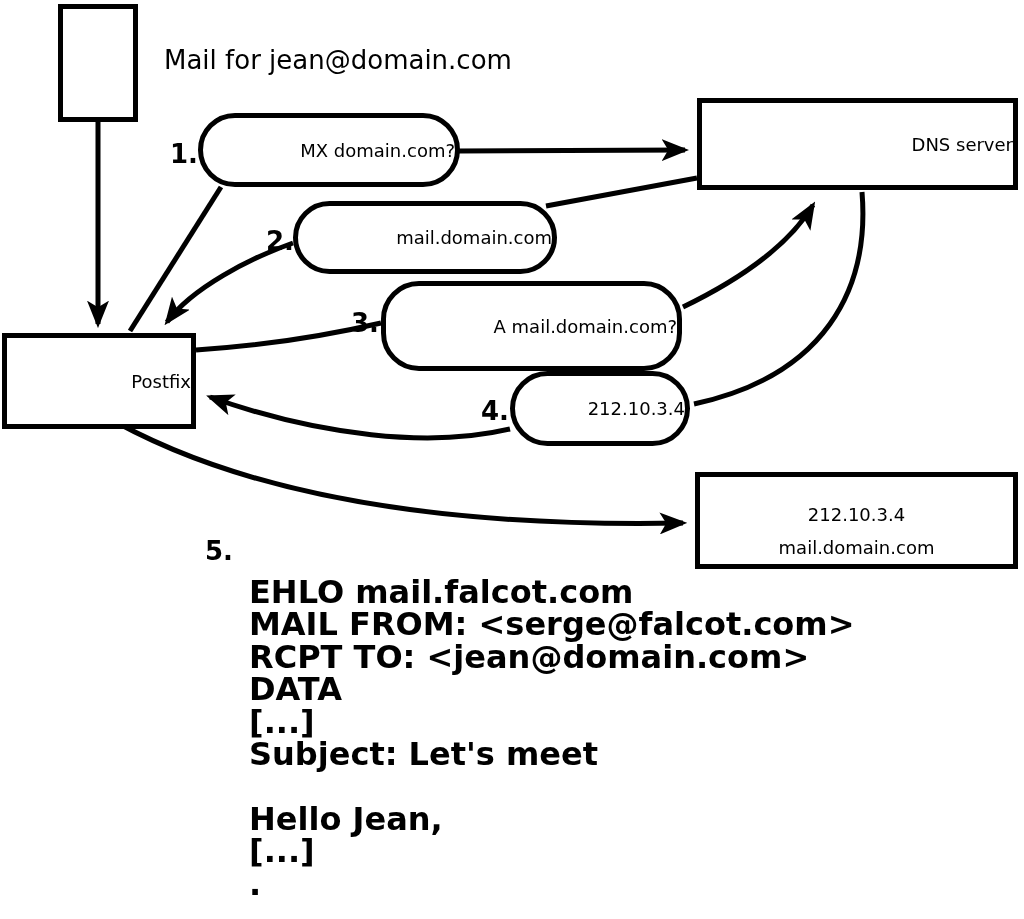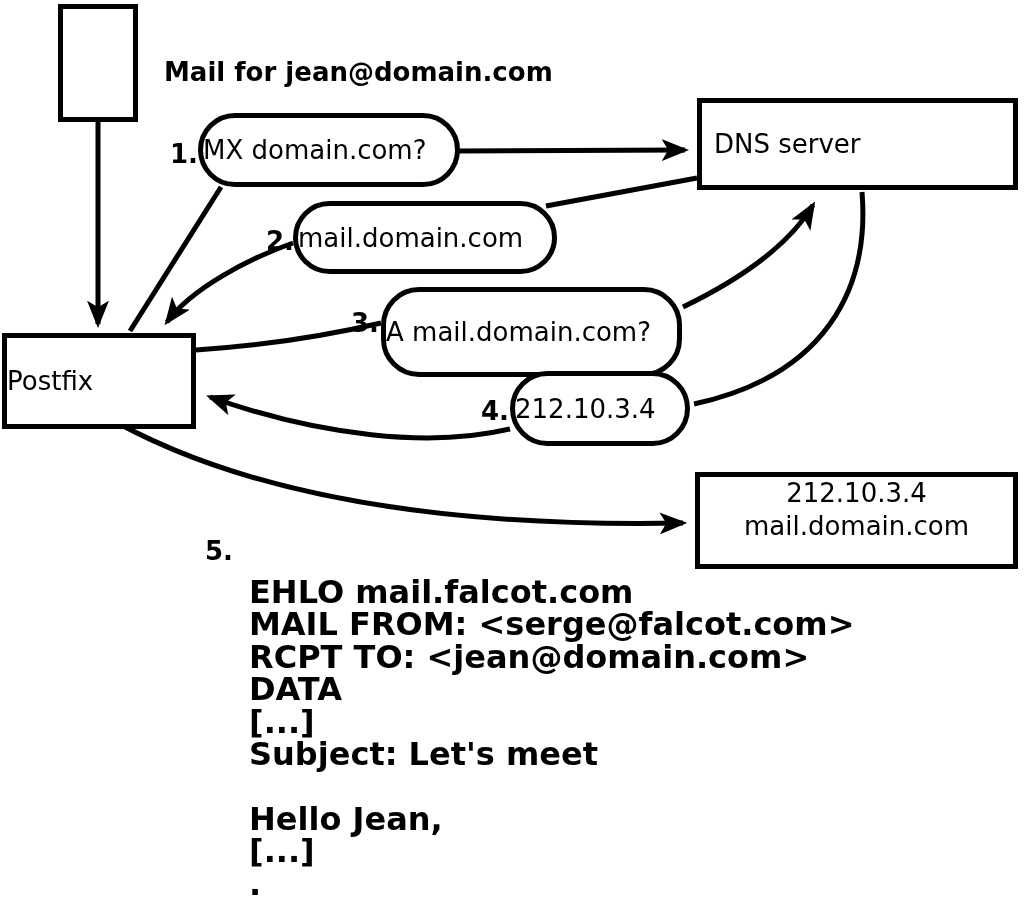--- a/index.html
+++ b/index.html
@@ -13,22 +13,22 @@
     overflow: hidden;
   }
   svg.connectors { position: absolute; left: 0; top: 0; z-index: 0; }
   .node {
     position: absolute;
     box-sizing: border-box;
     background: #ffffff;
     border: 5px solid #000000;
     display: flex;
     align-items: center;
-    justify-content: flex-start;
-    font-size: 26px;
+    justify-content: flex-end;
+    font-size: 18px;
     z-index: 2;
     text-align: center;
   }
   .pill { border-radius: 38px; }
   .mail-rect { z-index: 2; }
   .lbl {
     position: absolute;
     font-size: 26px;
     line-height: 28px;
     white-space: nowrap;
@@ -69,34 +69,34 @@
       <path d="M 196 350 Q 290 344 381 323"></path>
       <path d="M 683 307 Q 780 260 813 205" marker-end="url(#arrow)"></path>
       <path d="M 862 192 C 870 290 824 376 694 404"></path>
       <path d="M 510 429 C 430 448 320 436 210 397" marker-end="url(#arrow)"></path>
       <path d="M 100 413 C 230 490 420 528 683 523" marker-end="url(#arrow)"></path>
     </g>
   </svg>
 
   <div class="node mail-rect" style="left:58px; top:4px; width:80px; height:118px;"></div>
 
-  <div class="lbl" style="left:164px; top:58px;font-weight:bold;">Mail for jean@domain.com</div>
+  <div class="lbl" style="left:164px; top:46px;">Mail for jean@domain.com</div>
 
   <div class="lbl num" style="left:170px; top:140px;">1.</div>
   <div class="lbl num" style="left:266px; top:227px;">2.</div>
   <div class="lbl num" style="left:351px; top:309px;">3.</div>
   <div class="lbl num" style="left:481px; top:397px;">4.</div>
 
   <div class="node pill" style="left:198px; top:113px; width:262px; height:74px;">
     <span>MX domain.com?</span>
   </div>
   <div class="node pill" style="left:293px; top:201px; width:264px; height:73px;">
     <span>mail.domain.com</span>
   </div>
-  <div class="node pill" style="left:381px; top:287px; width:301px; height:90px;">
+  <div class="node pill" style="left:381px; top:281px; width:301px; height:90px;">
     <span>A mail.domain.com?</span>
   </div>
   <div class="node pill" style="left:510px; top:371px; width:180px; height:75px;">
     <span>212.10.3.4</span>
   </div>
 
   <div class="node" style="left:2px; top:333px; width:194px; height:96px;">
     <span>Postfix</span>
   </div>
   <div class="node" style="left:697px; top:98px; width:321px; height:92px;padding-left:12px;">

